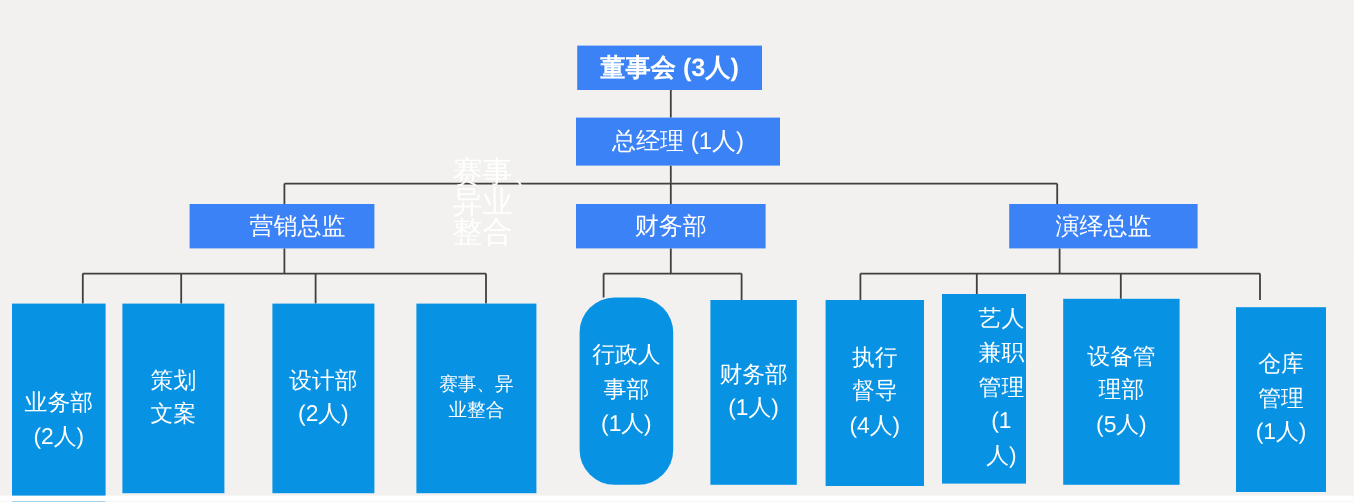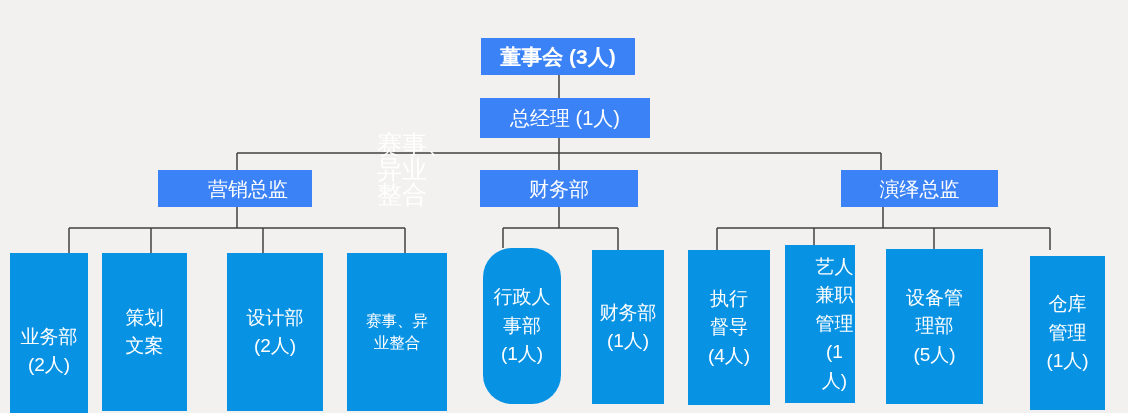--- a/index.html
+++ b/index.html
@@ -81,21 +81,21 @@
   <div class="node dark" style="left:480px; top:98px; width:170px; height:40px;">总经理 (1人)</div>
 
   <div class="node dark" style="left:158px; top:170px; width:154px; height:37px; padding-left:26px;">营销总监</div>
   <div class="node dark" style="left:480px; top:170px; width:158px; height:37px;">财务部</div>
   <div class="node dark" style="left:805px; top:170px; width:157px; height:37px;margin-left:36px;">演绎总监</div>
 
   <div class="node light" style="left:10px;  top:253px; width:78px;  height:196px;">业务部
 (2人)</div>
   <div class="node light" style="left:102px; top:253px; width:85px;  height:158px;">策划
 文案</div>
-  <div class="node light" style="left:227px; top:253px; width:96px;  height:158px;">设计部
+  <div class="node light" style="left:227px; top:253px; width:85px;  height:158px;">设计部
 (2人)</div>
   <div class="node light small" style="left:347px; top:253px; width:100px; height:158px;">赛事、异
 业整合</div>
   <div class="node light" style="left:483px; top:248px; width:78px;  height:156px;border-radius:29px;">行政人
 事部
 (1人)</div>
   <div class="node light" style="left:592px; top:250px; width:72px;  height:154px;">财务部
 (1人)</div>
   <div class="node light" style="left:688px; top:250px; width:82px;  height:155px;">执行
 督导

